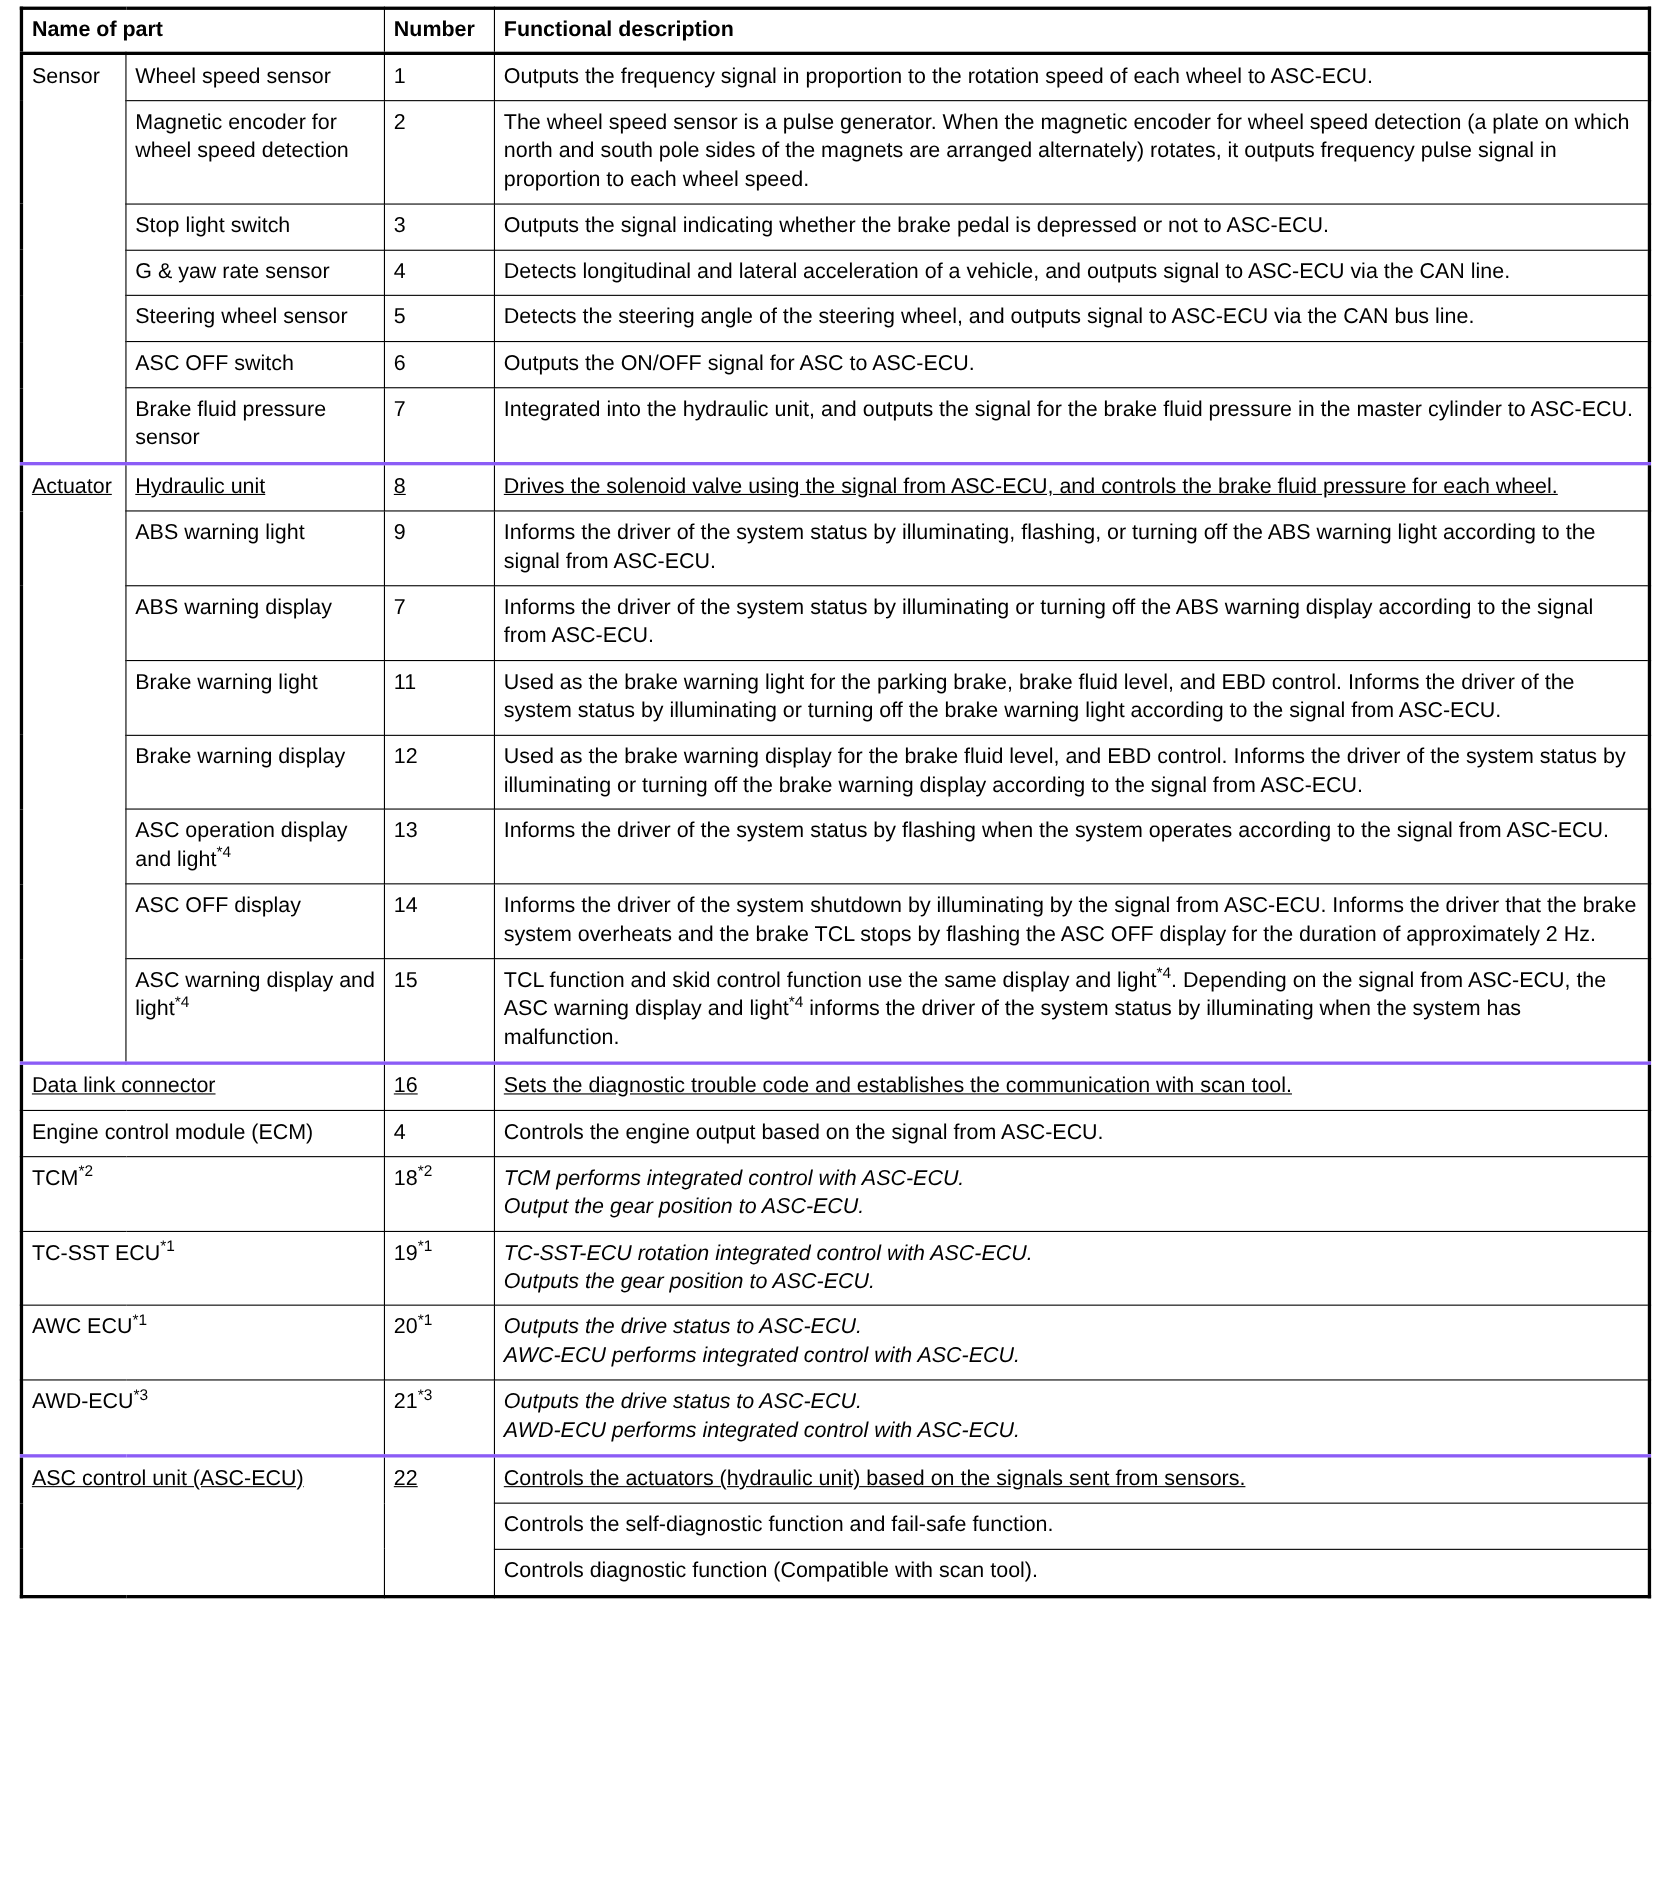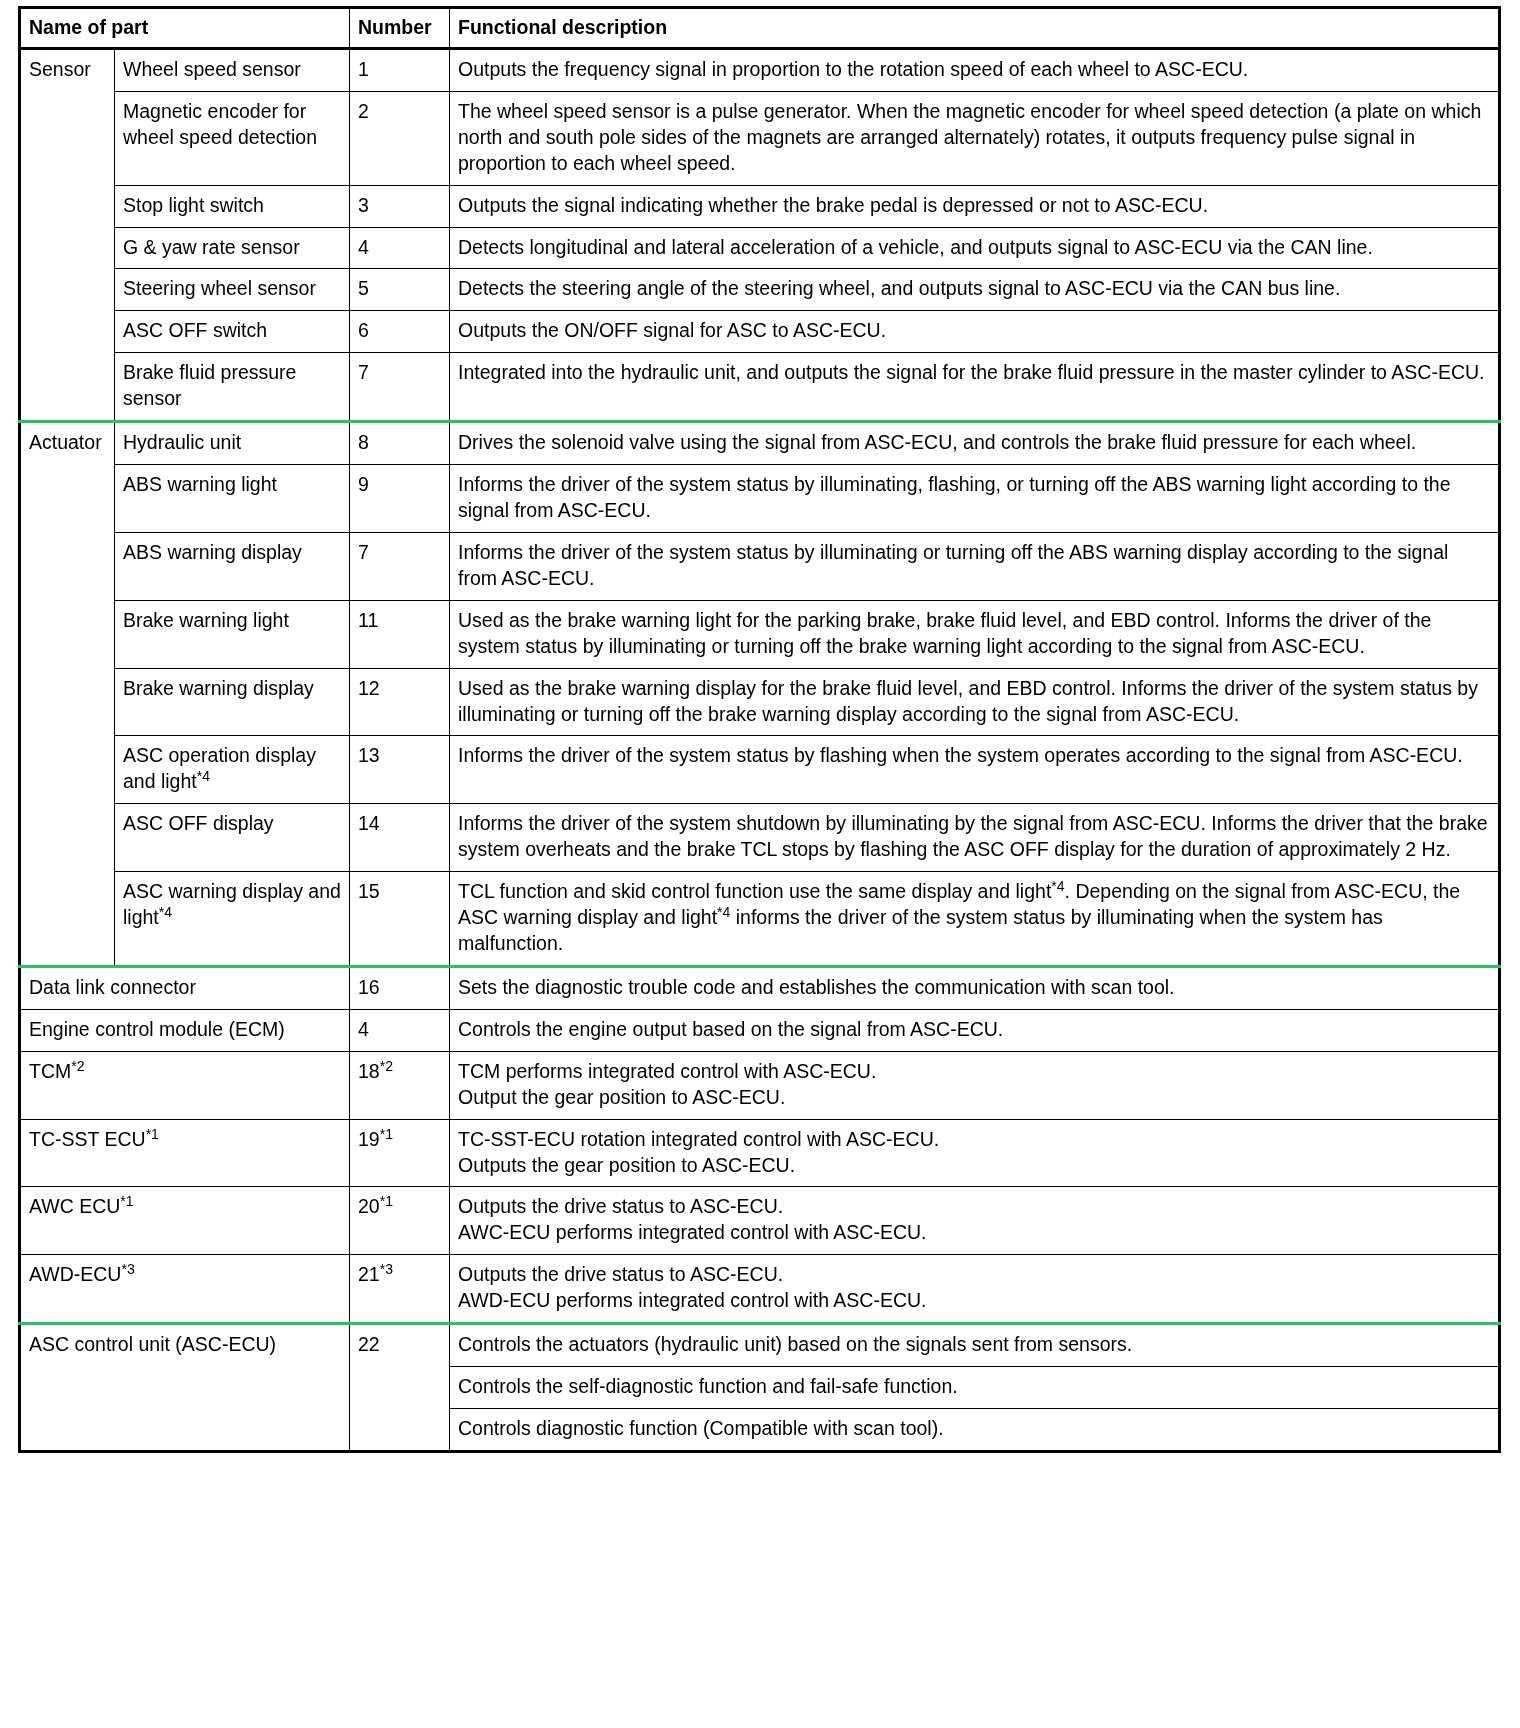--- a/index.html
+++ b/index.html
@@ -40,28 +40,28 @@
   }
   
   col.c-group  { width: 95px; }
   col.c-part   { width: 235px; }
   col.c-num    { width: 100px; }
   col.c-desc   { width: 1050px; }
 
   .grouped-left {
     border-right: 1.5px solid #000;
   }
-  .thick-top { border-top: 3px solid #22c55e; }
+  .thick-top { border-top: 3px solid #8b5cf6; text-decoration: underline; }
   .nowrap { white-space: nowrap; border-radius: 13px; }
   sup {
     font-size: 0.72em;
     vertical-align: super;
     line-height: 0;
   }
-  .desc-line { display: block; }
+  .desc-line { display: block; font-style: italic; }
 </style>
 </head>
 <body>
 
 <div class="page">
   <table class="parts">
     <colgroup>
       <col class="c-group">
       <col class="c-part">
       <col class="c-num">

